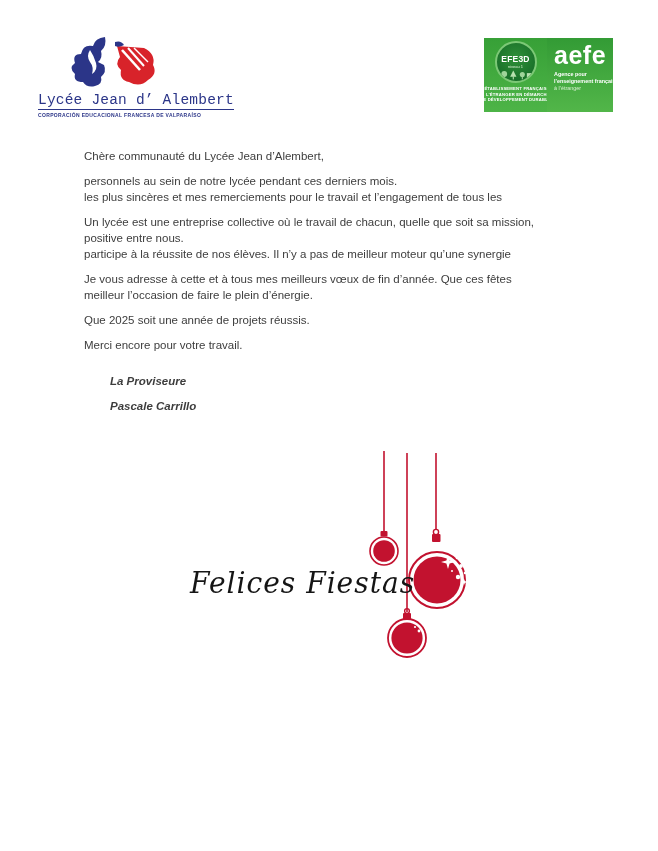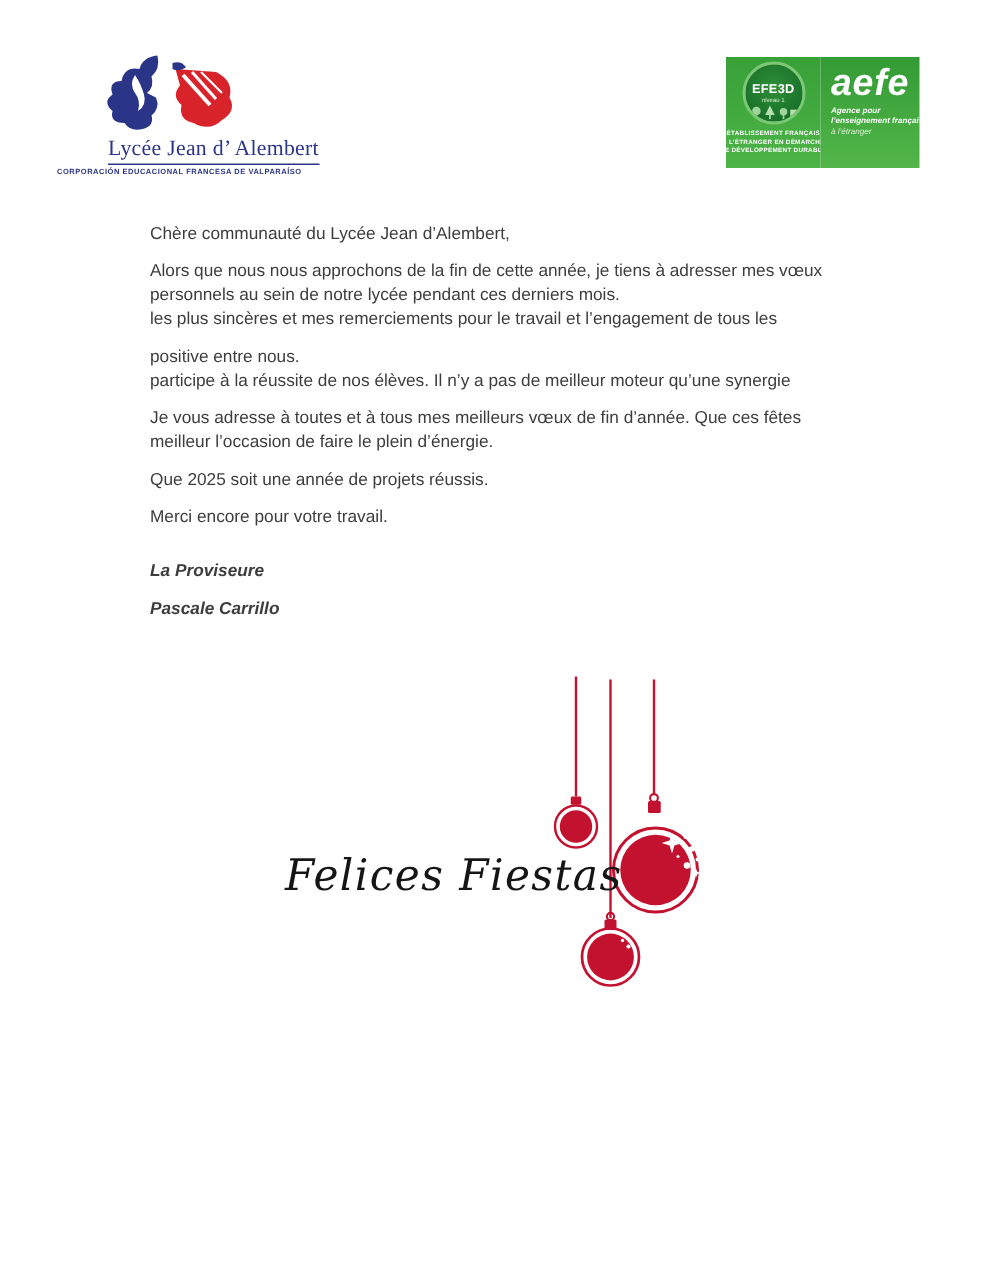--- a/index.html
+++ b/index.html
@@ -20,29 +20,28 @@
     position: absolute;
     left: 38px; top: 36px;
     width: 152px;
     text-align: center;
   }
   .school-logo .emblem {
     display: block;
     margin: 0 auto 2px auto;
   }
   .school-title {
-    font-family: Liberation Serif, serif;
+    font-family: Liberation Mono, monospace;
     font-size: 14.5px;
     color: #2b3588;
     white-space: nowrap;
     letter-spacing: 0.2px;
     border-bottom: 1.5px solid #2b3588;
     padding-bottom: 1px;
     display: inline-block;
-    margin-left: 34px;
   }
   .school-subtitle {
     font-size: 5px;
     font-weight: bold;
     color: #2b3588;
     letter-spacing: 0.35px;
     margin-top: 2px;
     white-space: nowrap;
   }
 
@@ -72,43 +71,42 @@
   .efe3d-name { font-size: 8.5px; font-weight: bold; color: #ffffff; letter-spacing: 0.2px; line-height: 9px; }
   .efe3d-level { font-size: 4px; color: #d9f0d2; line-height: 5px; }
   .efe3d-trees { position: absolute; bottom: 1px; left: 0; width: 100%; }
   .efe3d-caption { margin-top: 3px; text-align: center; }
   .efe3d-caption div { font-size: 4.2px; color: #ffffff; font-weight: bold; letter-spacing: 0.2px; line-height: 5.6px; white-space: nowrap; }
   .aefe-divider { width: 2px; height: 100%; background: #ffffff; }
   .aefe-panel {
     flex: 1; height: 100%;
     background: linear-gradient(180deg, #339b35 0%, #52b649 100%);
     padding: 4px 0 0 7px;
-    font-style: italic;
   }
   .aefe-name {
     font-size: 25px; font-weight: bold; color: #ffffff;
     line-height: 26px; letter-spacing: 0.5px;
   }
   .aefe-caption { margin-top: 3px; }
   .aefe-caption .l0 { font-size: 5.4px; color: #ffffff; font-weight: bold; line-height: 7px; white-space: nowrap; }
   .aefe-caption .l1 { font-size: 5.4px; color: #ffffff; font-weight: bold; line-height: 7px; white-space: nowrap; }
   .aefe-caption .l2 { font-size: 5.4px; color: #d9f0d2; line-height: 7px; white-space: nowrap; }
 
   
   .letter {
     position: absolute;
-    left: 100px; top: 148px;
+    left: 84px; top: 148px;
     width: 480px;
     font-size: 11.5px;
     line-height: 16px;
     color: #3d3d3d;
   }
   .letter .para { margin-bottom: 9px; }
   .letter .line { white-space: nowrap; }
-  .signature { margin-top: 20px; }
+  .signature { margin-top: 20px; margin-left: 26px; }
   .signature .line {
     font-weight: bold;
     font-style: italic;
     margin-bottom: 9px;
     white-space: nowrap;
   }
 
   
   .ornaments-svg { position: absolute; left: 180px; top: 445px; }
   .greeting-script {
@@ -183,30 +181,30 @@
         <div class="l2">à l’étranger</div>
       </div>
     </div>
   </div>
 
   <div class="letter">
     <div class="para">
       <div class="line">Chère communauté du Lycée Jean d’Alembert,</div>
     </div>
     <div class="para">
-      <div class="line">Alors que nous nous approchons de la fin de cette année, je tiens à adresser mes vœux</div>
       <div class="line">personnels au sein de notre lycée pendant ces derniers mois.</div>
       <div class="line">les plus sincères et mes remerciements pour le travail et l’engagement de tous les</div>
     </div>
     <div class="para">
+      <div class="line">Un lycée est une entreprise collective où le travail de chacun, quelle que soit sa mission,</div>
       <div class="line">positive entre nous.</div>
       <div class="line">participe à la réussite de nos élèves. Il n’y a pas de meilleur moteur qu’une synergie</div>
     </div>
     <div class="para">
-      <div class="line">Je vous adresse à toutes et à tous mes meilleurs vœux de fin d’année. Que ces fêtes</div>
+      <div class="line">Je vous adresse à cette et à tous mes meilleurs vœux de fin d’année. Que ces fêtes</div>
       <div class="line">meilleur l’occasion de faire le plein d’énergie.</div>
     </div>
     <div class="para">
       <div class="line">Que 2025 soit une année de projets réussis.</div>
     </div>
     <div class="para">
       <div class="line">Merci encore pour votre travail.</div>
     </div>
     <div class="signature">
       <div class="line">La Proviseure</div>

